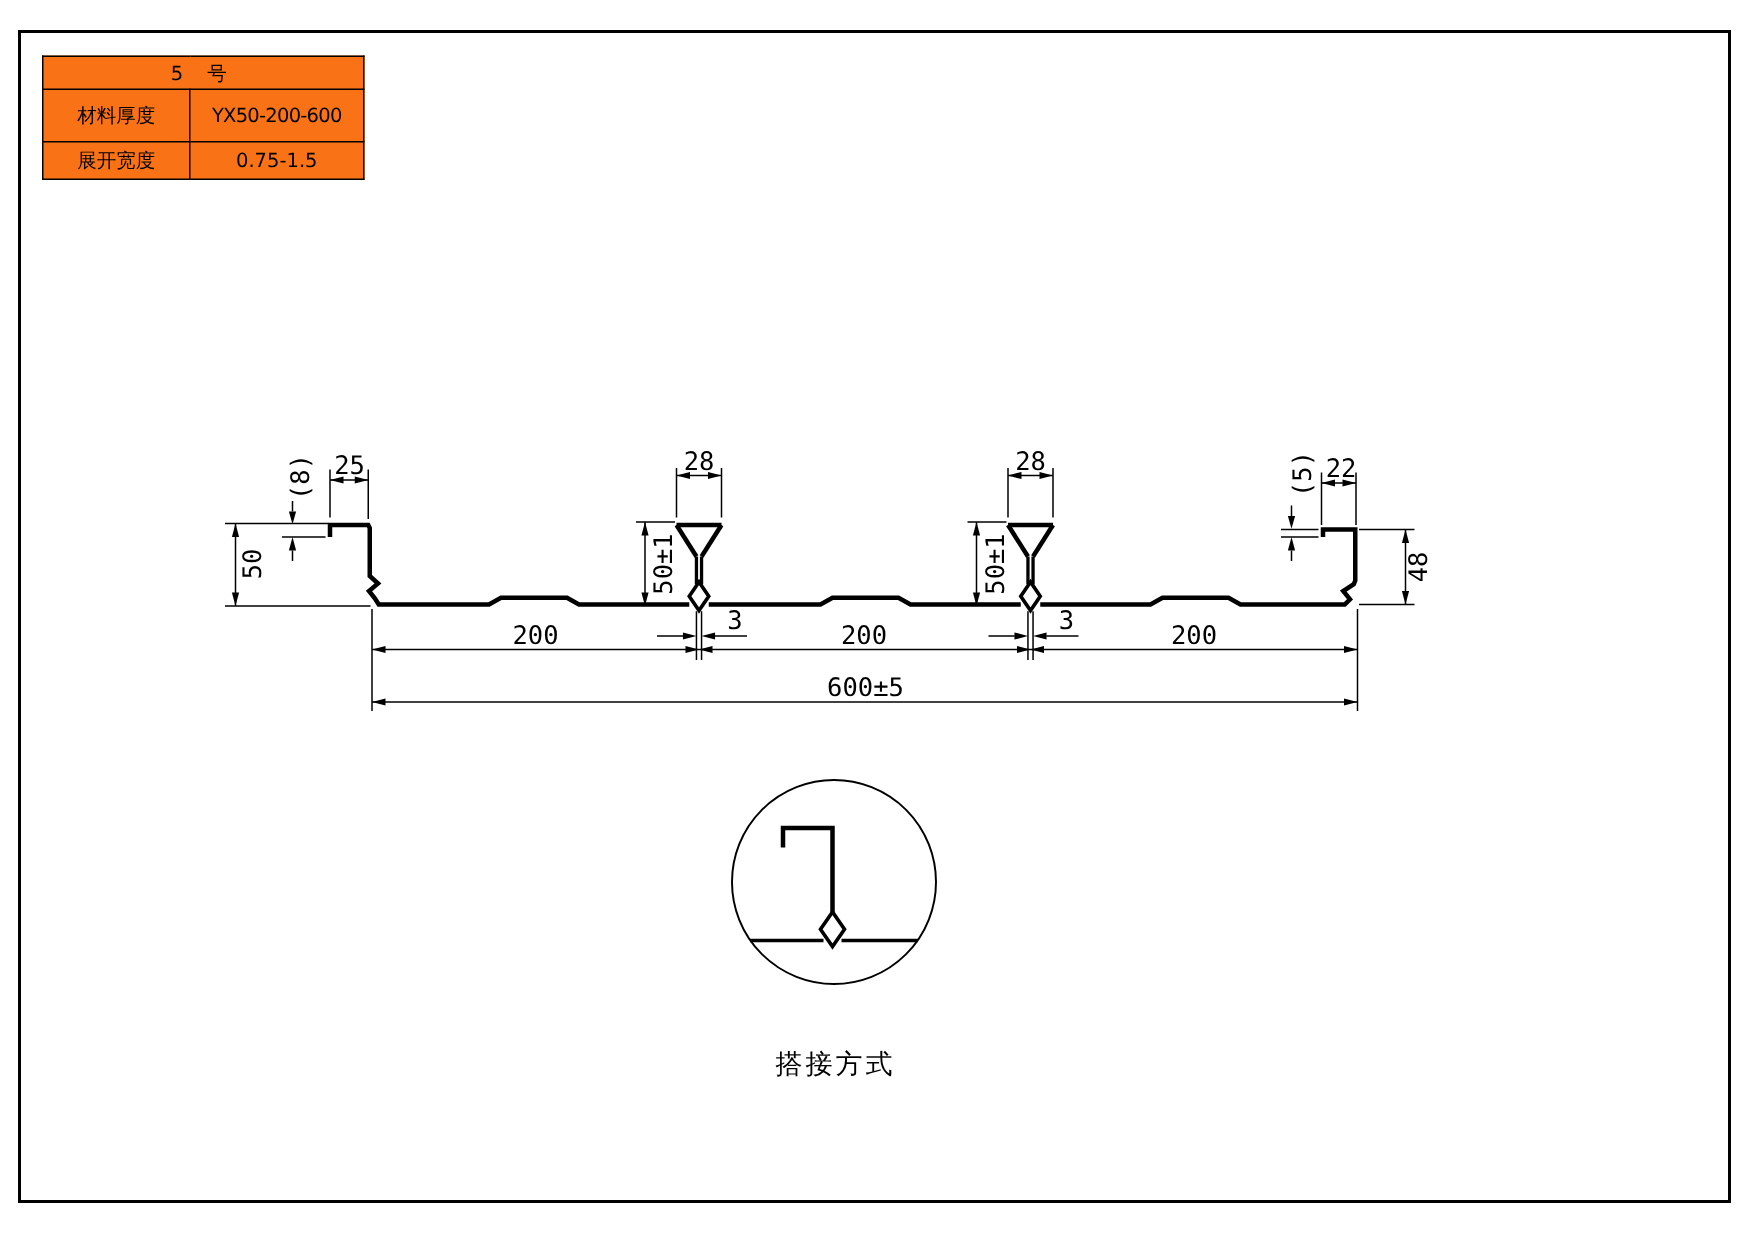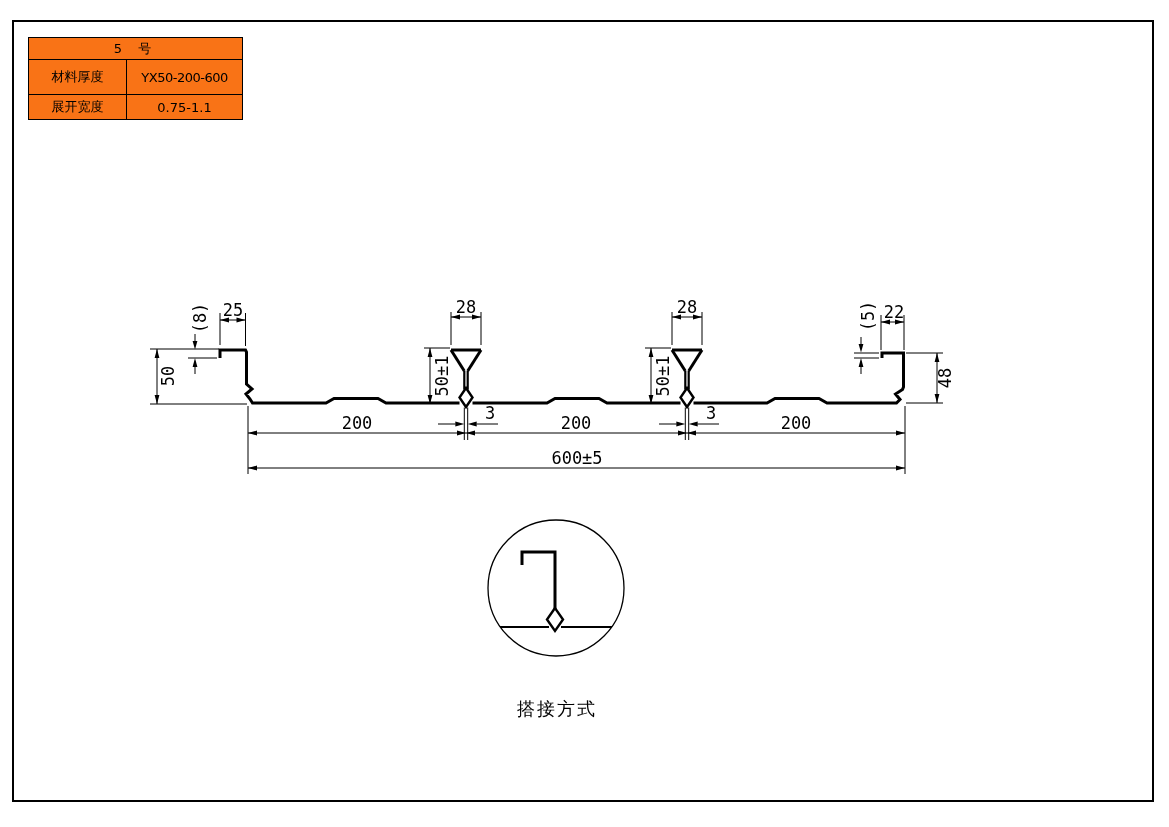--- a/index.html
+++ b/index.html
@@ -47,21 +47,21 @@
   <tbody>
       <tr>
     <td colspan="2" class="title-cell" style="height:21px">5  号</td>
   </tr>
   <tr>
     <td class="c1" style="height:34px">材料厚度</td>
     <td class="c2 model">YX50-200-600</td>
   </tr>
   <tr>
     <td class="c1" style="height:24px">展开宽度</td>
-    <td class="c2 mono">0.75-1.1</td>
+    <td class="c2 mono">0.75-1.5</td>
   </tr>
 </tbody>
   </table>
 
 <svg width="1169" height="827" viewBox="0 0 1169 827" style="position:absolute;left:0;top:0">
 
   <path class="bold" d="
     M 220,358 L 220,350 L 245.5,350 L 246.5,352 L 246.5,384
     L 252,389 L 246,394 L 250,399 L 252.5,403
     L 326,403 L 334,398.5 L 378,398.5 L 386,403 L 459.5,403

